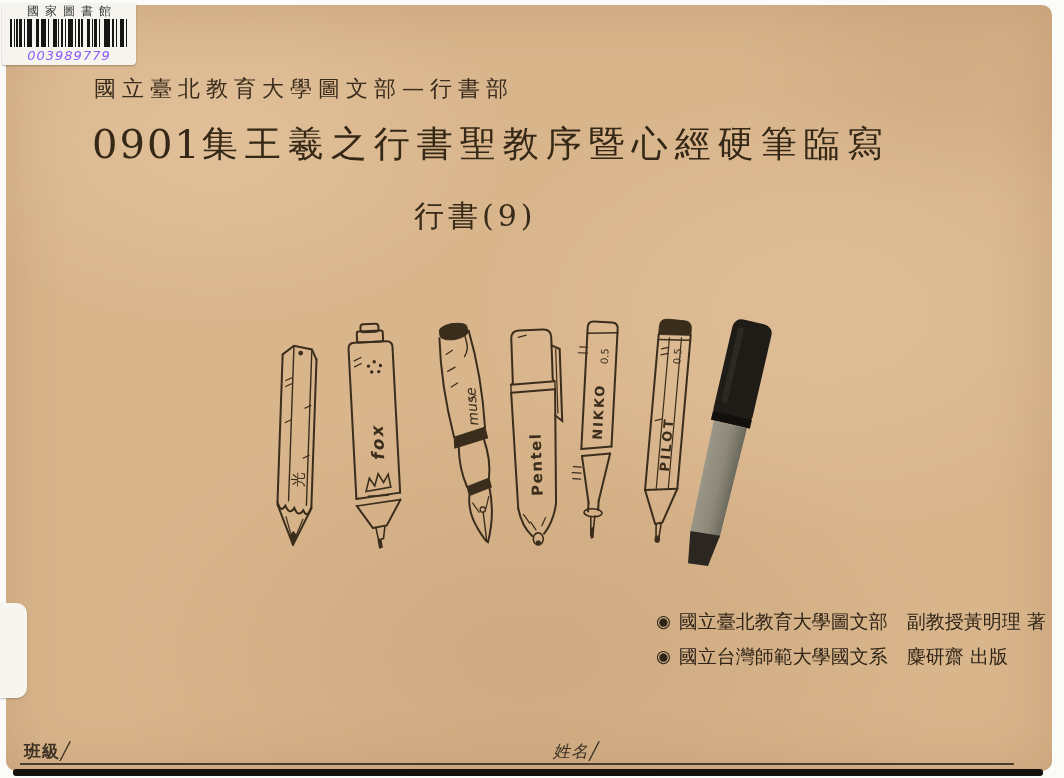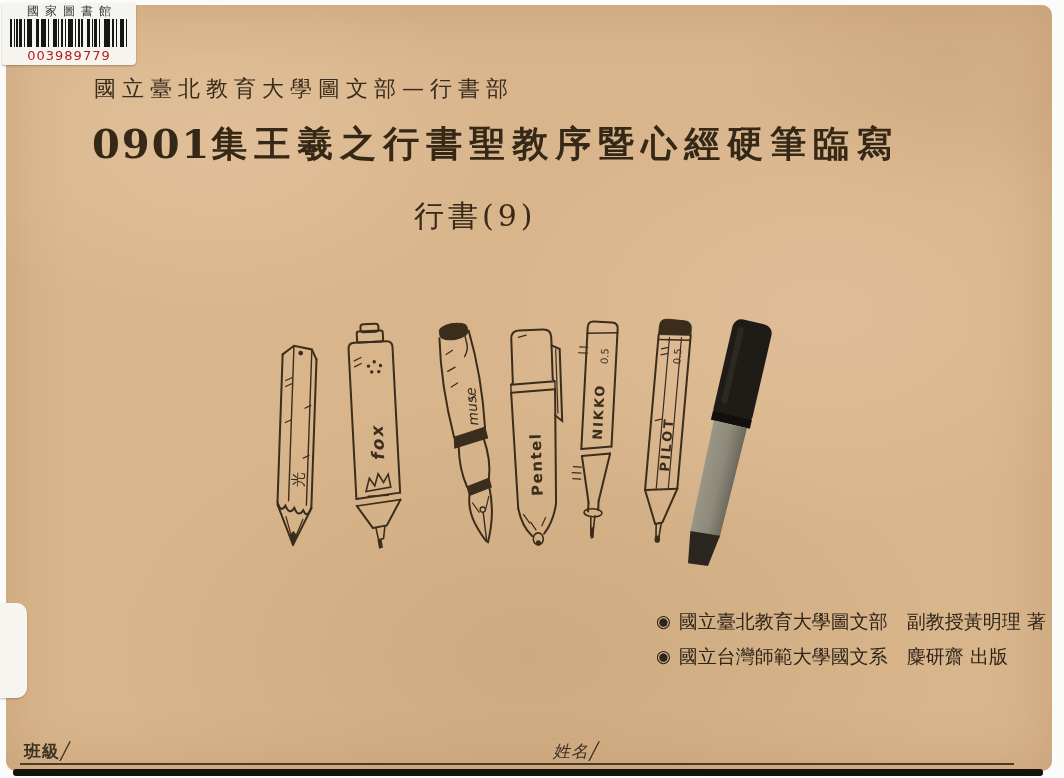--- a/index.html
+++ b/index.html
@@ -40,29 +40,29 @@
     text-indent:6px;line-height:10px;
   }
   .barcode{
     width:118px;height:28px;
     background:
       repeating-linear-gradient(90deg,#151515 0 2px,transparent 2px 4px,#151515 4px 5px,transparent 5px 9px,#151515 9px 12px,transparent 12px 14px,#151515 14px 15px,transparent 15px 17px),
       repeating-linear-gradient(90deg,transparent 0 6px,#151515 6px 8px,transparent 8px 13px);
   }
   .lib-number{
     font-family:"DejaVu Sans","Liberation Sans",sans-serif;
-    font-size:13px;color:#b91c1c;line-height:14px;letter-spacing:1px;
+    font-size:13px;color:#8b5cf6;line-height:14px;letter-spacing:1px;font-style:italic;
   }
   
   .series-title{
     position:absolute;left:94px;top:74px;
     font-size:22px;letter-spacing:6px;color:#392c1d;white-space:nowrap;
   }
   .main-title{
-    position:absolute;left:92px;top:120px;color:#352817;white-space:nowrap;font-weight:bold;
+    position:absolute;left:92px;top:120px;color:#352817;white-space:nowrap;
   }
   .main-title .num{font-size:40px;letter-spacing:2px;vertical-align:-2px;}
   .main-title .txt{font-size:36px;letter-spacing:7px;}
   .subtitle{
     position:absolute;left:414px;top:196px;
     font-size:30px;letter-spacing:4px;color:#372a19;white-space:nowrap;
   }
   
   .pens{position:absolute;left:248px;top:300px;width:540px;height:268px;}
   .pens text{font-family:"DejaVu Sans","Liberation Sans",sans-serif;fill:#3a2d1c;}

